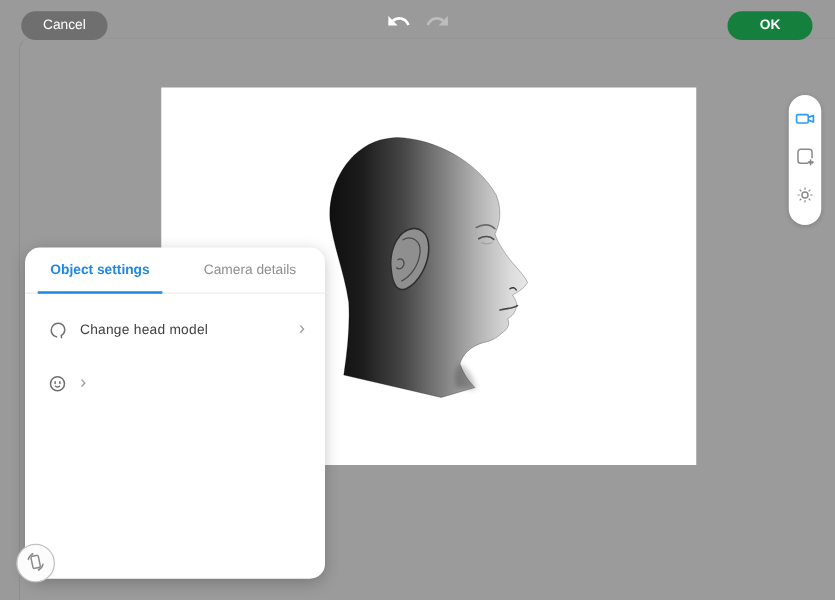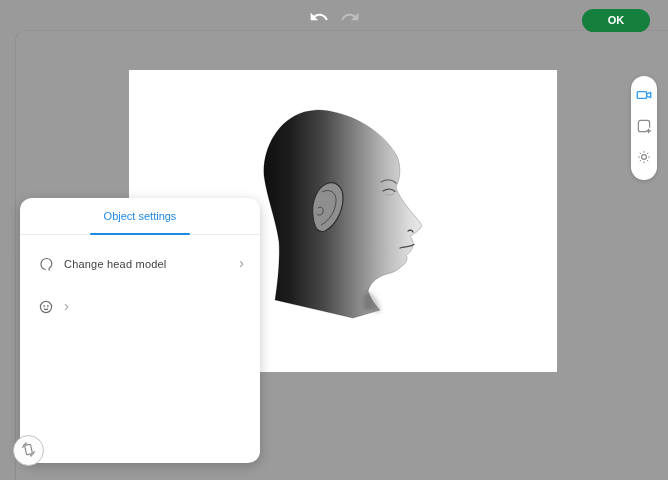--- a/index.html
+++ b/index.html
@@ -32,41 +32,42 @@
              border-radius:13px; box-shadow:0 1px 4px rgba(0,0,0,0.18);
              display:flex; flex-direction:column; align-items:center; justify-content:space-around; padding:6px 0; }
   .tool { width:22px; height:22px; display:flex; align-items:center; justify-content:center; cursor:pointer; }
 
   
   .panel { position:absolute; left:20px; top:198px; width:240px; height:265px; background:#ffffff;
            border-radius:12px; box-shadow:0 3px 12px rgba(0,0,0,0.22); }
   .tabs { display:flex; height:37px; border-bottom:1px solid #ededed; }
   .tab { flex:1; position:relative; display:flex; align-items:center; justify-content:center;
          font-size:11px; color:#8f8f8f; cursor:pointer; }
-  .tab.active { color:#1e88e5; font-weight:normal; }
+  .tab.active { color:#1e88e5; font-weight:bold; }
   .tab.active::after { content:""; position:absolute; bottom:-1px; left:50%; margin-left:-50px;
                        width:100px; height:2px; background:#1e88e5; border-radius:1px; }
   .items { padding-top:7px; }
   .item { display:flex; align-items:center; height:43px; padding:0 16px 0 17px; cursor:pointer; }
   .item .ic { width:17px; height:17px; margin-right:10px; display:flex; align-items:center; justify-content:center; }
   .item .lbl { flex:1; font-size:11px; color:#3f3f3f; letter-spacing:0.2px; }
   .item .chev { font-size:15px; color:#9e9e9e; line-height:1; padding-bottom:2px; }
 
   
   .rotate-btn { position:absolute; left:13px; top:435px; width:31px; height:31px; border-radius:50%;
                 background:#fcfcfc; border:1px solid #c2c2c2; display:flex; align-items:center;
                 justify-content:center; cursor:pointer; padding:0; }
 </style>
 </head>
 <body>
 
 <div class="screen">
 
   <div class="stage"></div>
 
+  <button class="btn btn-cancel">Cancel</button>
 
   <button class="history-btn undo">
     <span>
       <svg width="20" height="20" viewBox="0 0 24 24" fill="currentColor">
         <path d="M12.5 8c-2.65 0-5.05.99-6.9 2.6L2 7v9h9l-3.62-3.62C8.77 11.22 10.54 10.5 12.5 10.5c3.54 0 6.55 2.31 7.6 5.5l2.37-.78C21.08 11.03 17.15 8 12.5 8z"></path>
       </svg>
     </span>
   </button>
   <button class="history-btn redo">
     <span>
@@ -152,20 +153,21 @@
           <circle cx="12" cy="12" r="3.2"></circle>
           <path d="M12 4.5 v1.4 M12 18.1 v1.4 M4.5 12 h1.4 M18.1 12 h1.4 M6.7 6.7 l1 1 M16.3 16.3 l1 1 M17.3 6.7 l-1 1 M7.7 16.3 l-1 1" stroke-width="1.3"></path>
         </svg>
       </span>
     </div>
   </div>
 
   <div class="panel">
     <div class="tabs">
       <div class="tab active">Object settings</div>
+      <div class="tab">Camera details</div>
     </div>
     <div class="items">
       <div class="item">
         <span class="ic">
           <svg width="16" height="16" viewBox="0 0 16 16" fill="none" stroke="#6f6f6f" stroke-width="1.2" stroke-linecap="round" stroke-linejoin="round">
             <path d="M7.3 13.5 C4.8 12.9 3 10.7 3 8.2 C3 5 5.5 2.5 8.6 2.5 C11.7 2.5 14 5 13.8 8 C13.7 9.9 12.6 11.6 11 12.5 L11.2 14.1"></path>
           </svg>
         </span>
         <span class="lbl">Change head model</span>
         <span class="chev">›</span>

